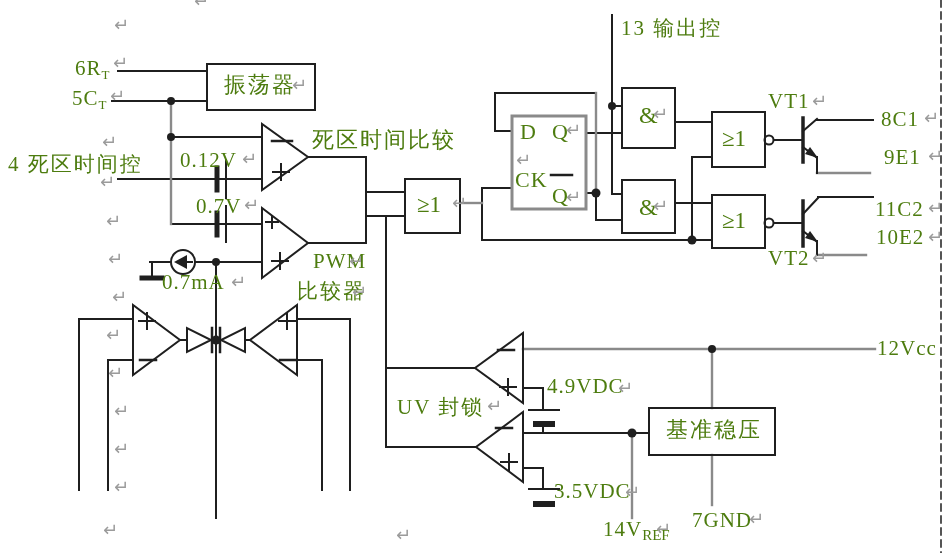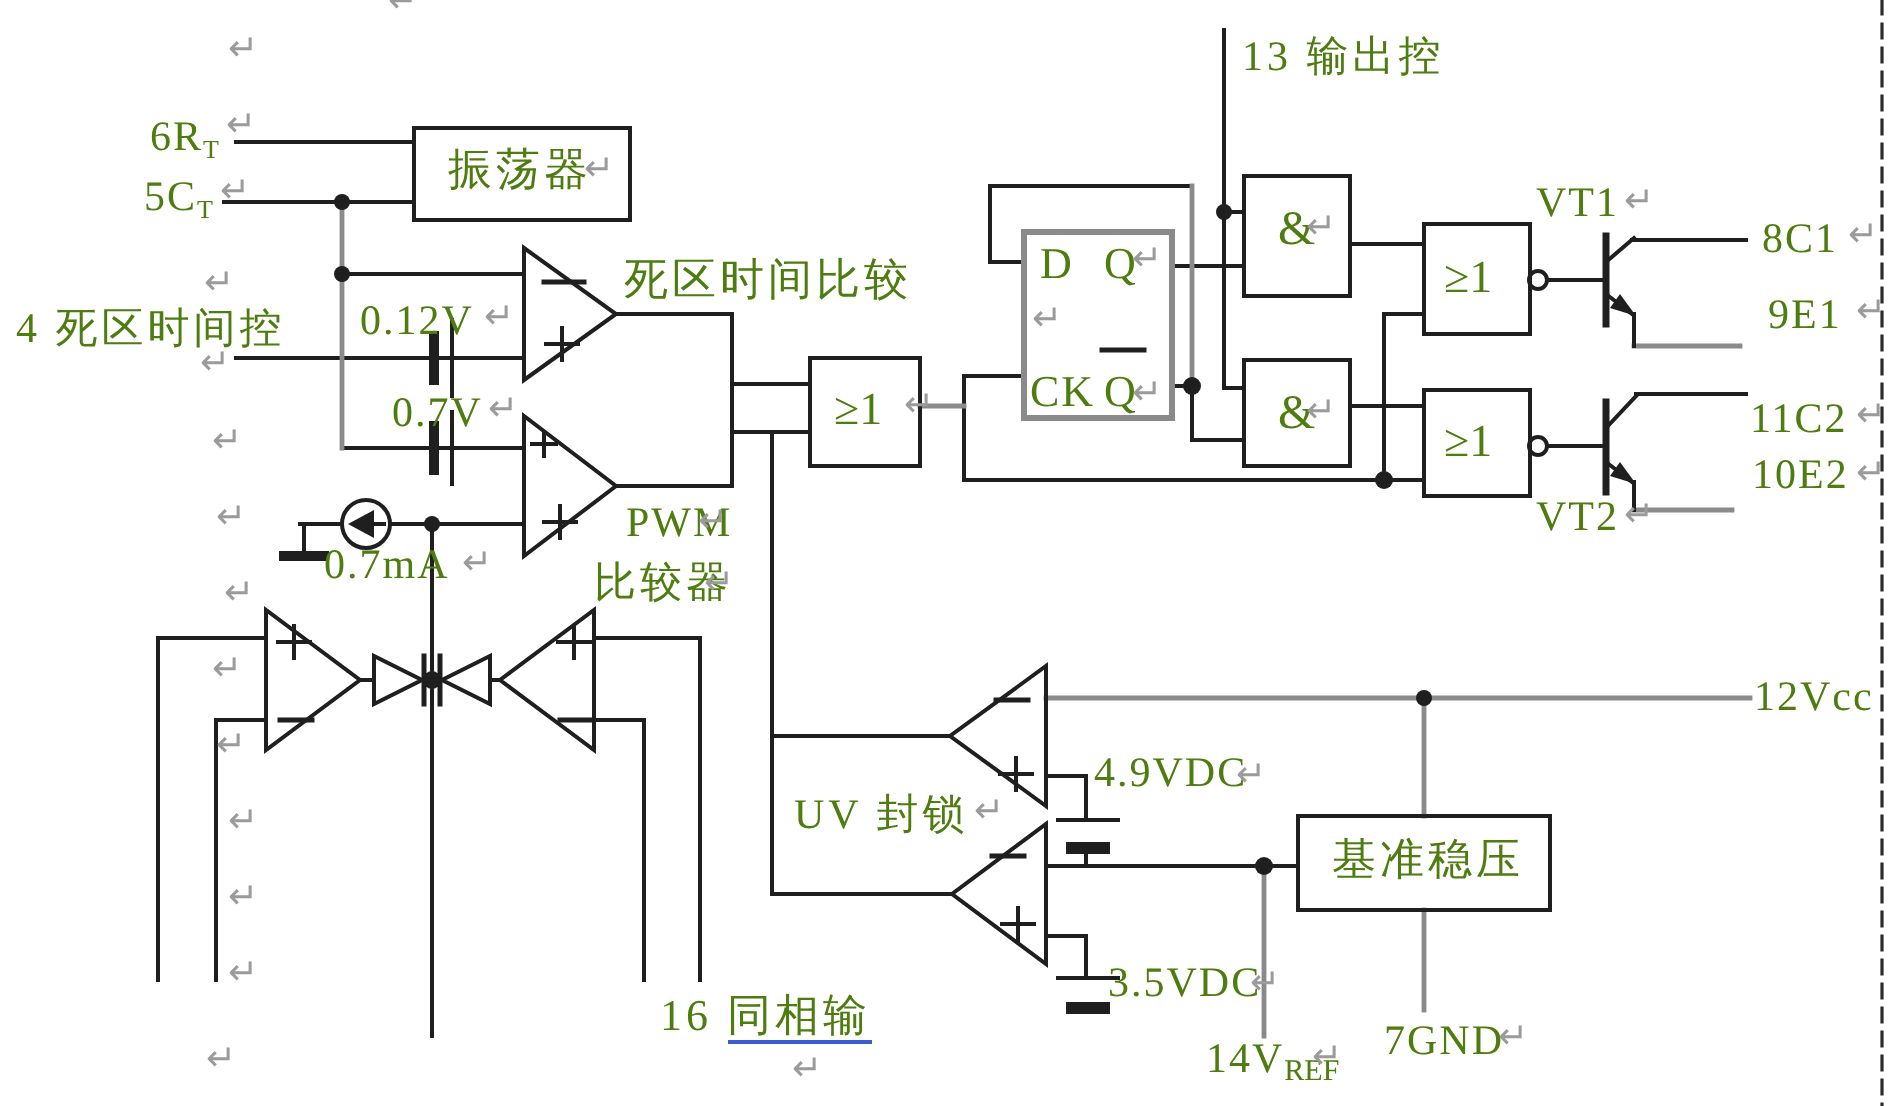--- a/index.html
+++ b/index.html
@@ -215,21 +215,21 @@
 <span class="t" style="left:196px;top:195px">0.7V</span>
 <span class="t cjk big" style="left:312px;top:128px">死区时间比较</span>
 <span class="t" style="left:313px;top:250px">PWM</span>
 <span class="t cjk" style="left:297px;top:280px">比较器</span>
 <span class="t" style="left:162px;top:271px">0.7mA</span>
 <span class="t gate" style="left:417px;top:192px">≥1</span>
 <span class="t cjk" style="left:621px;top:17px">13 输出控</span>
 
 <span class="t big" style="left:520px;top:120px">D</span>
 <span class="t big" style="left:552px;top:120px">Q</span>
-<span class="t big" style="left:515px;top:184px">CK</span>
+<span class="t big" style="left:515px;top:168px">CK</span>
 <span class="t big" style="left:552px;top:184px">Q</span>
 
 <span class="t amp" style="left:639px;top:102px">&amp;</span>
 <span class="t amp" style="left:639px;top:194px">&amp;</span>
 <span class="t gate" style="left:722px;top:126px">≥1</span>
 <span class="t gate" style="left:722px;top:208px">≥1</span>
 
 <span class="t" style="left:768px;top:90px">VT1</span>
 <span class="t" style="left:768px;top:247px">VT2</span>
 <span class="t" style="left:881px;top:108px">8C1</span>
@@ -238,21 +238,20 @@
 <span class="t" style="left:876px;top:226px">10E2</span>
 <span class="t" style="left:877px;top:337px">12Vcc</span>
 
 <span class="t cjk" style="left:397px;top:396px">UV 封锁</span>
 <span class="t" style="left:547px;top:375px">4.9VDC</span>
 <span class="t" style="left:554px;top:480px">3.5VDC</span>
 <span class="t cjk big" style="left:666px;top:418px">基准稳压</span>
 <span class="t" style="left:603px;top:518px"><span>14V</span><sub class="sb" style="font-size:15px">REF</sub></span>
 <span class="t" style="left:692px;top:509px">7GND</span>
 
-<span class="t cjk big" style="left:330px;top:496px"><span>16</span>&nbsp;<span class="lnk">同相输</span></span>
 
 <span class="mk" style="left: 194px; top: -8px;">↵</span>
     <span class="mk" style="left: 114px; top: 16px;">↵</span>
     <span class="mk" style="left: 113px; top: 54px;">↵</span>
     <span class="mk" style="left: 110px; top: 87px;">↵</span>
     <span class="mk" style="left: 102px; top: 133px;">↵</span>
     <span class="mk" style="left: 100px; top: 173px;">↵</span>
     <span class="mk" style="left: 106px; top: 212px;">↵</span>
     <span class="mk" style="left: 108px; top: 250px;">↵</span>
     <span class="mk" style="left: 112px; top: 288px;">↵</span>

